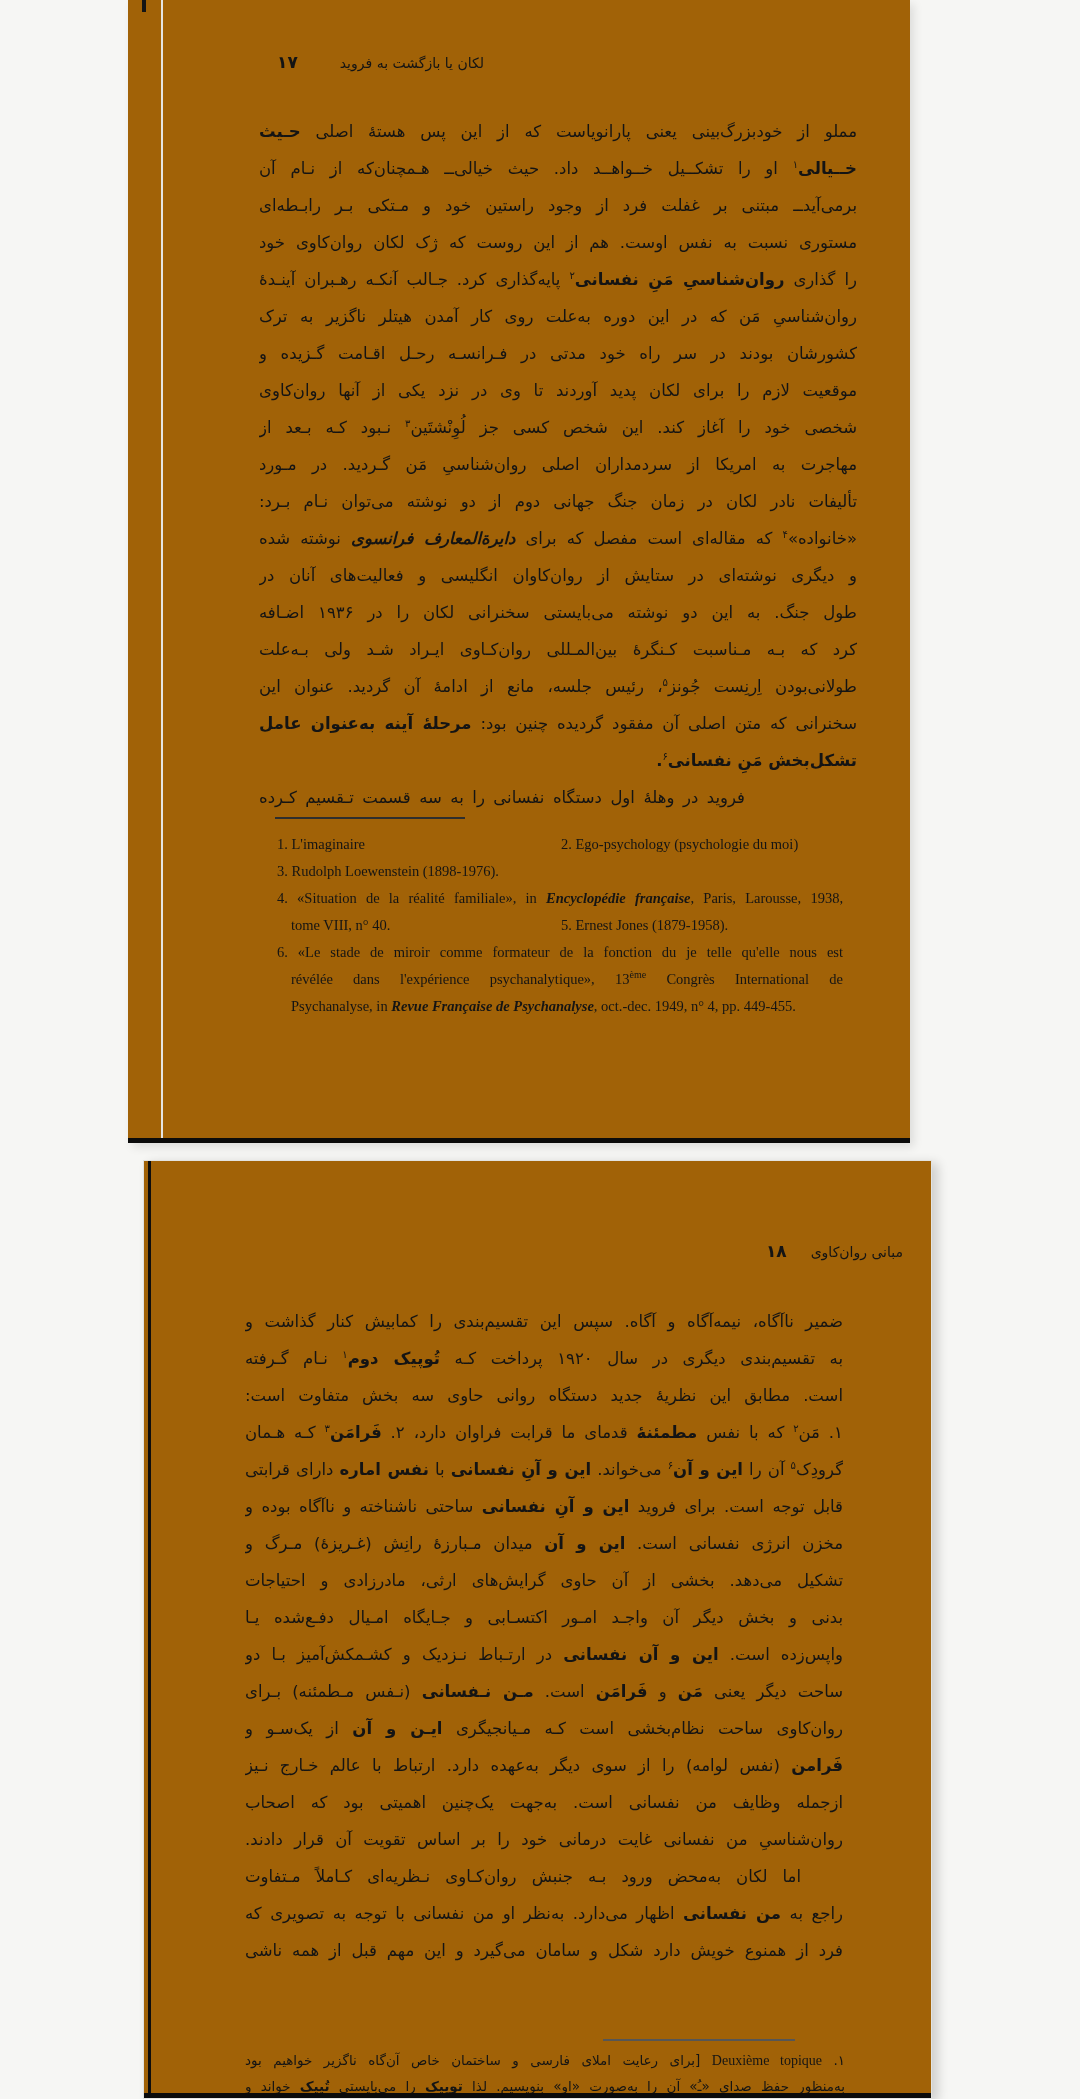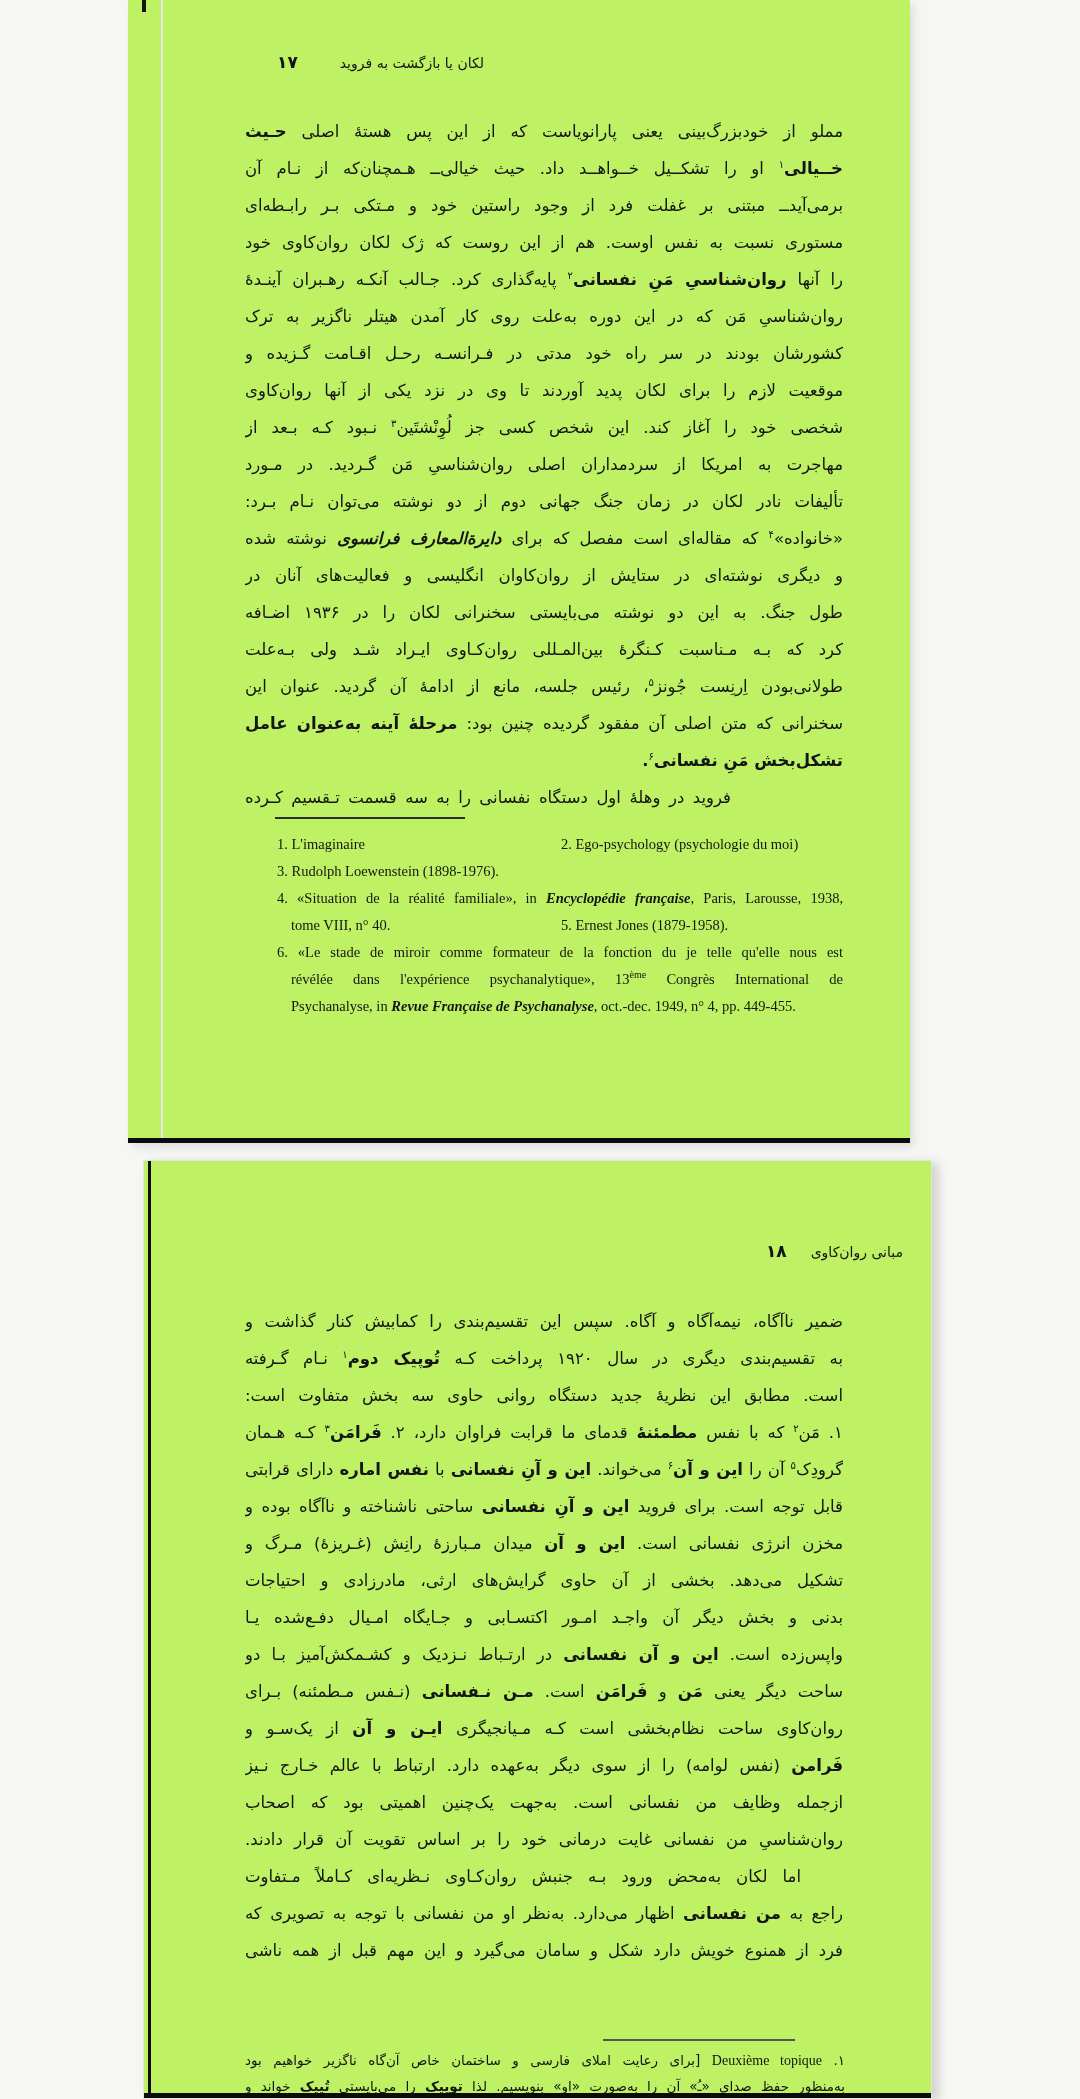--- a/index.html
+++ b/index.html
@@ -1,33 +1,33 @@
 <!DOCTYPE html>
 <html lang="fa"><head>
 <meta charset="utf-8">
 <style>
   html,body{margin:0;padding:0;}
   .stage{position:relative;width:1080px;height:2099px;background:#f6f6f4;overflow:hidden;
          font-family:"DejaVu Sans",sans-serif;}
-  .page{position:absolute;background:#bef264;}
+  .page{position:absolute;background:#a16207;}
   .page1{left:128px;top:0;width:782px;height:1143px;box-shadow:4px 4px 9px rgba(0,0,0,0.10);}
   .page2{left:143px;top:1160px;width:789px;height:939px;border:1px solid #e3e3e0;
          box-shadow:6px 3px 10px rgba(0,0,0,0.16);box-sizing:border-box;padding-left:8px;}
   .edge-line{position:absolute;left:33px;top:0;width:2px;height:100%;background:#e5e5e3;}
   .corner-tick{position:absolute;left:14px;top:0;width:4px;height:12px;background:#141414;}
   .gutter-line{position:absolute;left:4px;top:0;width:3px;height:100%;background:#0d0d0d;}
   .bottom-bar{position:absolute;left:0;bottom:0;width:100%;height:5px;background:#0b0b0b;}
   .phead{position:absolute;direction:rtl;color:#141414;white-space:nowrap;font-size:14px;}
   .p1head{left:149px;top:52px;}
   .p2head{right:28px;top:80px;}
   .pnum{font-weight:bold;font-size:17px;}
   .p1head .pnum{margin-inline-start:42px;}
   .p2head .pnum{margin-inline-start:24px;}
   .pbody{position:absolute;direction:rtl;color:#141414;font-size:16.5px;width:598px;}
-  .pbody1{left:117px;top:113px;}
+  .pbody1{left:131px;top:113px;}
   .pbody2{left:101px;top:142px;}
   .pbody .ln{height:37px;line-height:37px;text-align:justify;text-align-last:justify;overflow:hidden;}
   .ln.noj{text-align-last:auto;}
   .ln.indlg{padding-right:112px;}
   .ln.indsm{padding-right:42px;}
   .b{font-weight:bold;}
   .i{font-style:italic;}
   sup{font-size:10px;line-height:0;vertical-align:super;}
   .fnsep{position:absolute;height:2px;background:#2e2e2e;}
   .fnsep1{left:147px;top:817px;width:190px;}
@@ -55,21 +55,21 @@
     <div class="edge-line"></div>
     <div class="corner-tick"></div>
     <header class="phead p1head">
       <span class="ptitle">لکان یا بازگشت به فروید</span><span class="pnum">۱۷</span>
     </header>
     <div class="pbody pbody1">
         <div class="ln"><span>مملو از خودبزرگ‌بینی یعنی پارانویاست که از این پس هستهٔ اصلی </span><span class="b">حـیث</span></div>
         <div class="ln"><span class="b">خــیالی</span><sup>۱</sup><span> او را تشکــیل خــواهــد داد. حیث خیالی‌ــ هـمچنان‌که از نـام آن</span></div>
         <div class="ln"><span>برمی‌آیدــ مبتنی بر غفلت فرد از وجود راستین خود و مـتکی بـر رابـطه‌ای</span></div>
         <div class="ln"><span>مستوری نسبت به نفس اوست. هم از این روست که ژک لکان روان‌کاوی خود</span></div>
-        <div class="ln"><span>را آنها </span><span class="b">روان‌شناسیِ مَنِ نفسانی</span><sup>۲</sup><span> پایه‌گذاری کرد. جـالب آنکـه رهـبران آینـدهٔ</span></div>
+        <div class="ln"><span>را گذاری </span><span class="b">روان‌شناسیِ مَنِ نفسانی</span><sup>۲</sup><span> پایه‌گذاری کرد. جـالب آنکـه رهـبران آینـدهٔ</span></div>
         <div class="ln"><span>روان‌شناسیِ مَن که در این دوره به‌علت روی کار آمدن هیتلر ناگزیر به ترک</span></div>
         <div class="ln"><span>کشورشان بودند در سر راه خود مدتی در فـرانسـه رحـل اقـامت گـزیده و</span></div>
         <div class="ln"><span>موقعیت لازم را برای لکان پدید آوردند تا وی در نزد یکی از آنها روان‌کاوی</span></div>
         <div class="ln"><span>شخصی خود را آغاز کند. این شخص کسی جز لُوِنْشتَین</span><sup>۳</sup><span> نـبود کـه بـعد از</span></div>
         <div class="ln"><span>مهاجرت به امریکا از سردمداران اصلی روان‌شناسیِ مَن گـردید. در مـورد</span></div>
         <div class="ln"><span>تألیفات نادر لکان در زمان جنگ جهانی دوم از دو نوشته می‌توان نـام بـرد:</span></div>
         <div class="ln"><span>«خانواده»</span><sup>۴</sup><span> که مقاله‌ای است مفصل که برای </span><span class="b i">دایرةالمعارف فرانسوی</span><span> نوشته شده</span></div>
         <div class="ln"><span>و دیگری نوشته‌ای در ستایش از روان‌کاوان انگلیسی و فعالیت‌های آنان در</span></div>
         <div class="ln"><span>طول جنگ. به این دو نوشته می‌بایستی سخنرانی لکان را در ۱۹۳۶ اضـافه</span></div>
         <div class="ln"><span>کرد که بـه مـناسبت کـنگرهٔ بین‌المـللی روان‌کـاوی ایـراد شـد ولی بـه‌علت</span></div>

